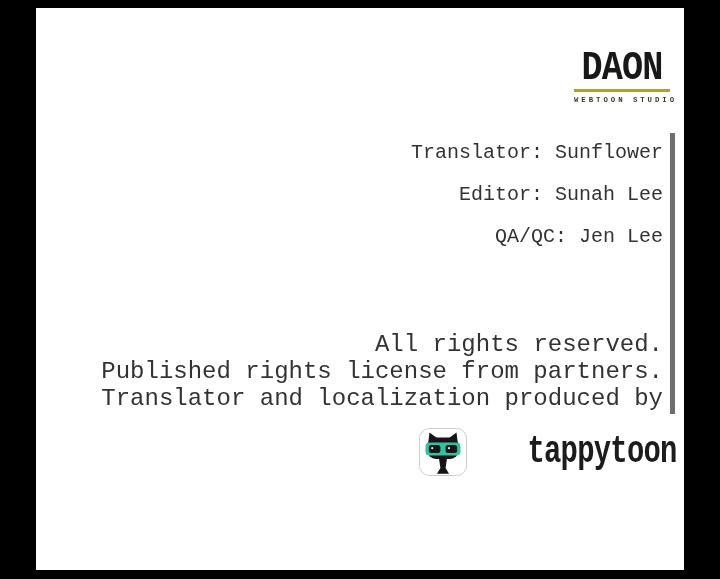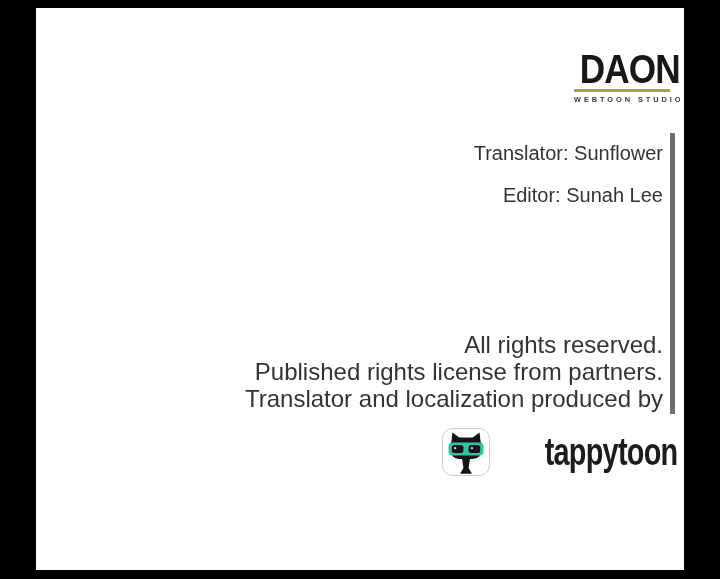--- a/index.html
+++ b/index.html
@@ -1,19 +1,19 @@
 <!DOCTYPE html>
 <html><head>
 <meta charset="utf-8">
 <style>
   html,body { margin:0; padding:0; background:#000; }
   * { box-sizing:border-box; }
   .stage {
     position:relative; width:720px; height:579px; background:#000;
-    font-family:Liberation Sans, sans-serif; overflow:hidden;
+    font-family:Liberation Mono, monospace; overflow:hidden;
   }
   .panel {
     position:absolute; left:36px; top:8px; width:648px; height:562px;
     background:#ffffff;
   }
   
   .daon {
     position:absolute; top:42px; right:14px; width:96px; text-align:center;
   }
   .daon-word {
@@ -59,20 +59,21 @@
 
     <div class="daon">
       <div class="daon-word">DAON</div>
       <div class="daon-rule" style="background: rgb(171, 164, 47);"></div>
       <div class="daon-studio">WEBTOON STUDIO</div>
     </div>
 
     <div class="credits">
       <div>Translator: Sunflower</div>
       <div>Editor: Sunah Lee</div>
+      <div>QA/QC: Jen Lee</div>
     </div>
 
     <div class="vbar" style="background: rgb(110, 110, 110);"></div>
 
     <div class="legal">
       <div>All rights reserved.</div>
       <div>Published rights license from partners.</div>
       <div>Translator and localization produced by</div>
     </div>
 

